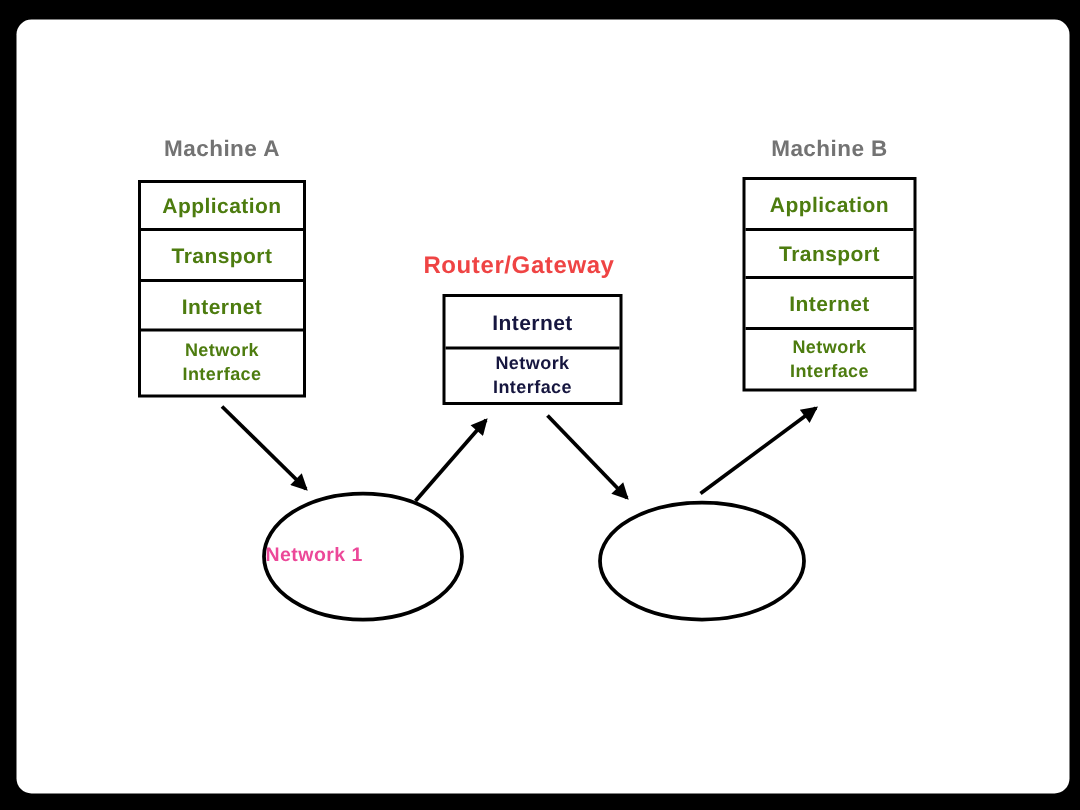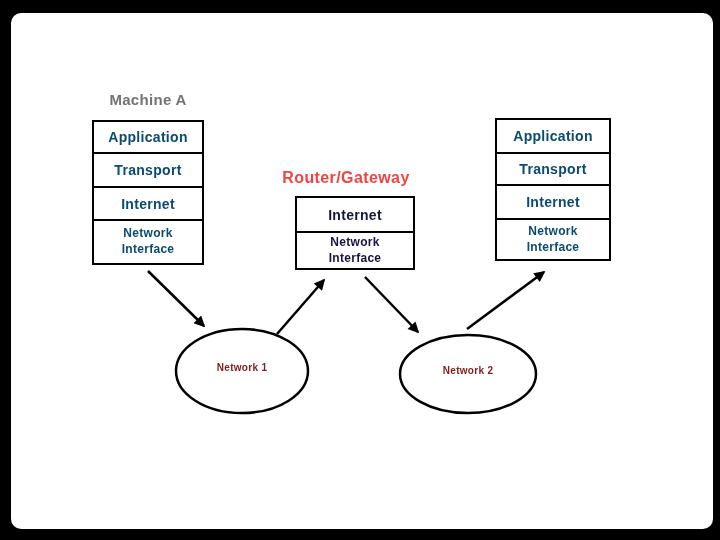--- a/index.html
+++ b/index.html
@@ -31,31 +31,31 @@
     box-sizing: border-box;
     display: flex; flex-direction: column;
     background: #fff;
   }
   .stack .row {
     box-sizing: border-box;
     border-bottom: 2px solid #000;
     display: flex; align-items: center; justify-content: center;
     text-align: center;
     font-weight: bold;
-    color: #0c4a6e;
+    color: #4d7c0f;
     font-size: 14px;
     letter-spacing: 0.3px;
   }
   .stack .row:last-child { border-bottom: none; flex: 1; }
   .stack .row.small { font-size: 12px; line-height: 1.3; }
   .stack .row.small span { display: inline-block; max-width: 72px; }
   .router-stack .row { color: #16163f; }
   .net-label {
-    font-size: 10px; font-weight: bold; color: #7f1d1d;
-    text-align: center; letter-spacing: 0.3px;
+    font-size: 13px; font-weight: bold; color: #ec4899;
+    text-align: left; letter-spacing: 0.3px;
   }
   svg { position: absolute; top: 0; left: 0; }
 </style>
 </head>
 <body>
 
 <div class="slide">
 
   <svg width="720" height="540" viewBox="0 0 720 540">
     <defs>
@@ -86,26 +86,26 @@
 
   <div class="abs router-title" style="left:260px; top:156px; width:150px;">Router/Gateway</div>
 
   <div class="abs stack router-stack" style="left:284px; top:183px; width:120px; height:74px;">
     <div class="row" style="height:35px;">Internet</div>
     <div class="row small">
       <span>Network Interface</span>
     </div>
   </div>
 
+  <div class="abs machine-title" style="left:484px; top:78px; width:116px;">Machine B</div>
 
   <div class="abs stack" style="left:484px; top:105px; width:116px; height:143px;">
     <div class="row" style="height:34px;">Application</div>
     <div class="row" style="height:32px;">Transport</div>
     <div class="row" style="height:34px;">Internet</div>
     <div class="row small">
       <span>Network Interface</span>
     </div>
   </div>
 
   <div class="abs net-label" style="left:166px; top:349px; width:130px;">Network 1</div>
-  <div class="abs net-label" style="left:392px; top:352px; width:130px;">Network 2</div>
 
 </div>
 
 </body></html>

